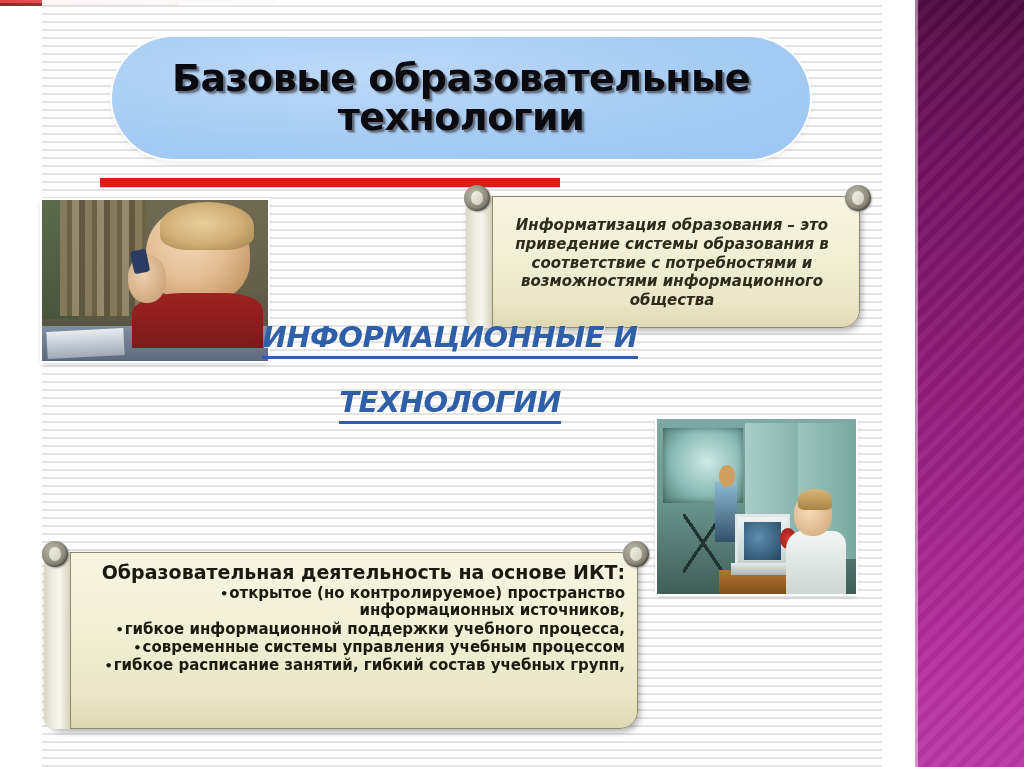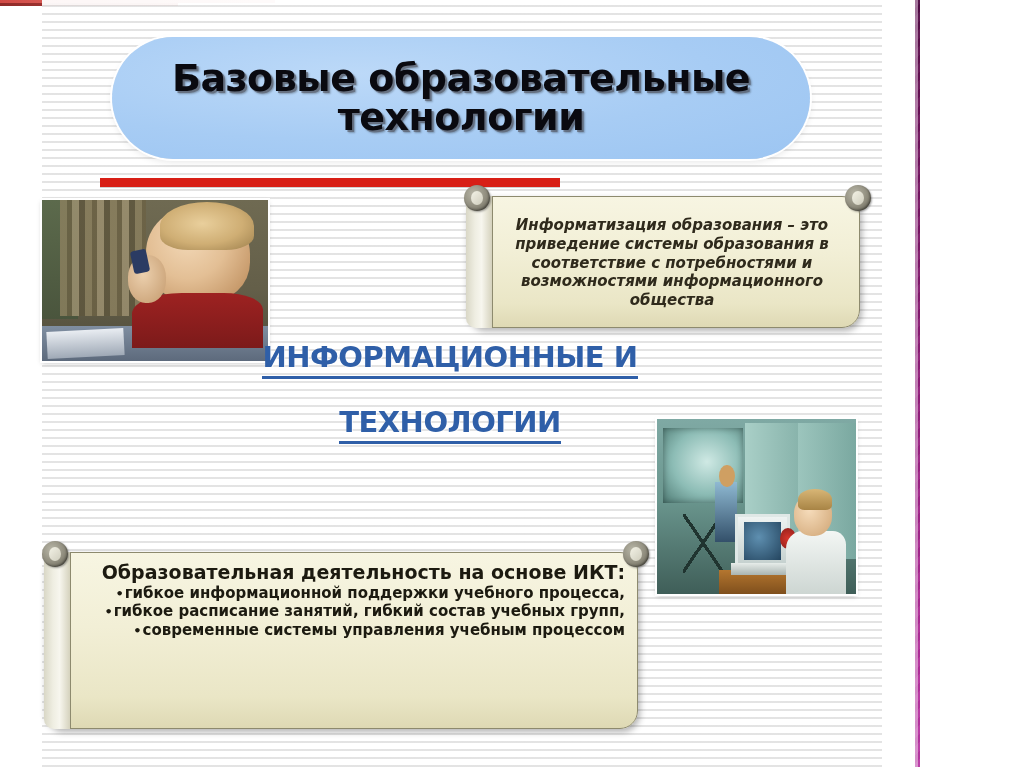--- a/index.html
+++ b/index.html
@@ -1,20 +1,20 @@
 <!DOCTYPE html>
 <html><head>
 <meta charset="utf-8">
 <title>Slide</title>
 <style>
   html,body{margin:0;padding:0;background:#ffffff;}
   body{width:1024px;height:767px;overflow:hidden;
        font-family:"Liberation Sans","DejaVu Sans",sans-serif;}
 
-  #slide{position:relative;width:920px;height:767px;background:#ffffff;overflow:hidden;}
+  #slide{position:relative;width:1024px;height:767px;background:#ffffff;overflow:hidden;}
 
   
   #stripes{
     position:absolute;left:42px;top:0;width:840px;height:767px;
     background-image:repeating-linear-gradient(
         to bottom,
         #ffffff 0px, #ffffff 5px,
         #e2e2e2 5px, #e2e2e2 7px,
         #ffffff 7px, #ffffff 8px);
     opacity:.95;
@@ -182,22 +182,23 @@
     border-radius:28% 22% 0 0;
     background:linear-gradient(to bottom,#f3f6f4,#cdd6d2);
   }
   #photo-class .flower{
     position:absolute;left:62%;top:62%;width:8%;height:12%;
     border-radius:50%;background:radial-gradient(circle,#d7352c,#8d1f1a);
   }
 
   
   #ict-block{
-    position:absolute;left:248px;top:340px;width:404px;
+    position:absolute;left:248px;top:320px;width:404px;
     text-align:left;
+    font-style:italic;
   }
   .ict-line{
     display:block;margin:0 auto 26px auto;
     font-family:"DejaVu Sans","Liberation Sans",sans-serif;
     font-weight:bold;font-size:29px;letter-spacing:-.5px;
     color:#2f5fa8;
     border-bottom:3px solid #2f5fa8;
     width:max-content;max-width:100%;
     padding-bottom:2px;
     text-shadow:1px 1px 0 rgba(255,255,255,.65);
@@ -323,20 +324,21 @@
     <div class="child-hair"></div>
   </div>
 
   <div class="scroll" id="callout-edu">
     <div class="roll"></div>
     <div class="curl curl-tl"></div>
     <div class="curl curl-tr"></div>
     <div class="body">
       <div class="hdr">Образовательная деятельность на основе ИКТ:</div>
       <ul>
+        <li>открытое (но контролируемое)  пространство информационных источников,</li>
         <li>гибкое информационной поддержки  учебного процесса,</li>
+        <li>современные  системы  управления  учебным  процессом</li>
         <li>гибкое расписание занятий, гибкий состав учебных групп,</li>
-        <li>современные  системы  управления  учебным  процессом</li>
       </ul>
     </div>
   </div>
 
 </div>
 
 </body></html>

